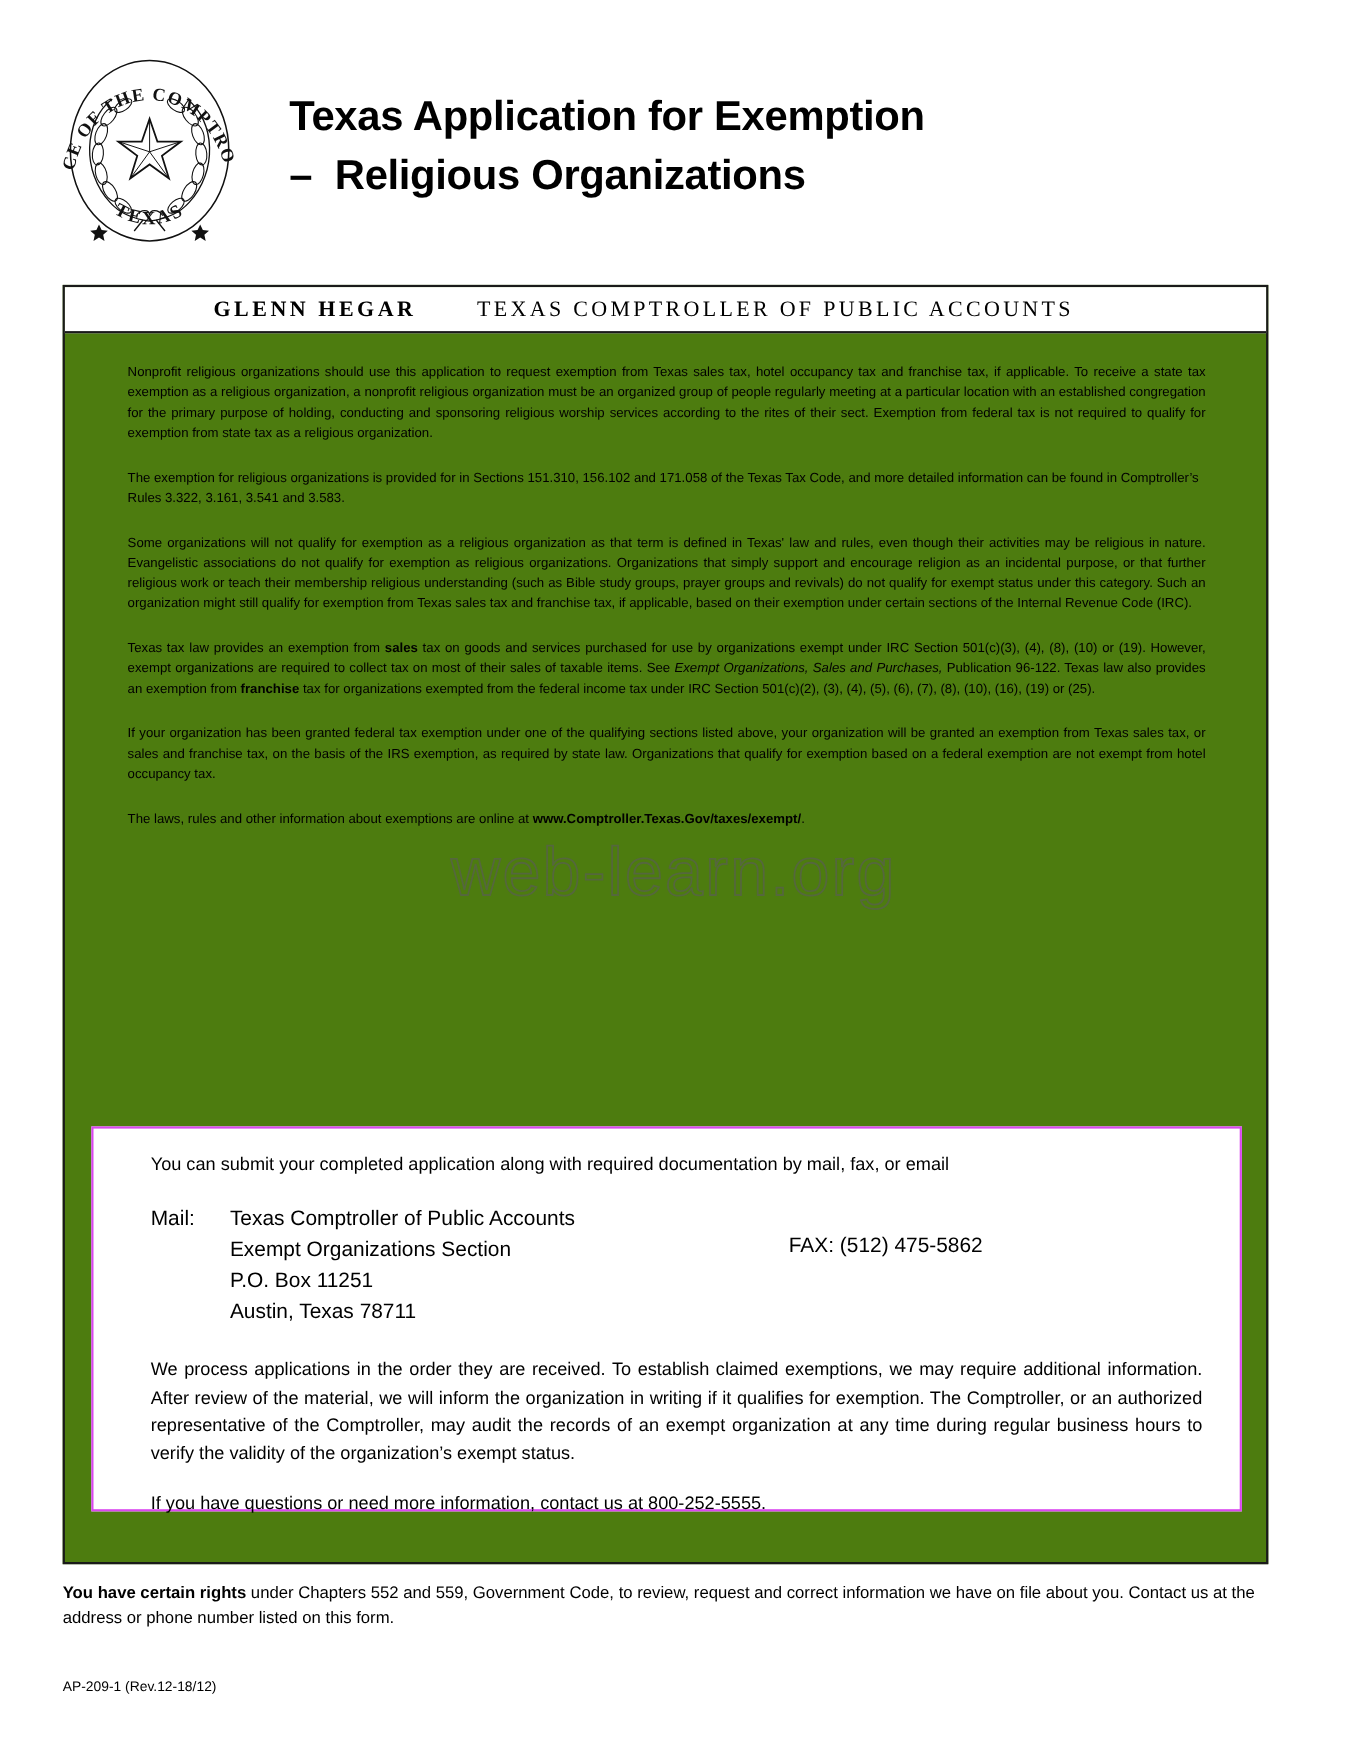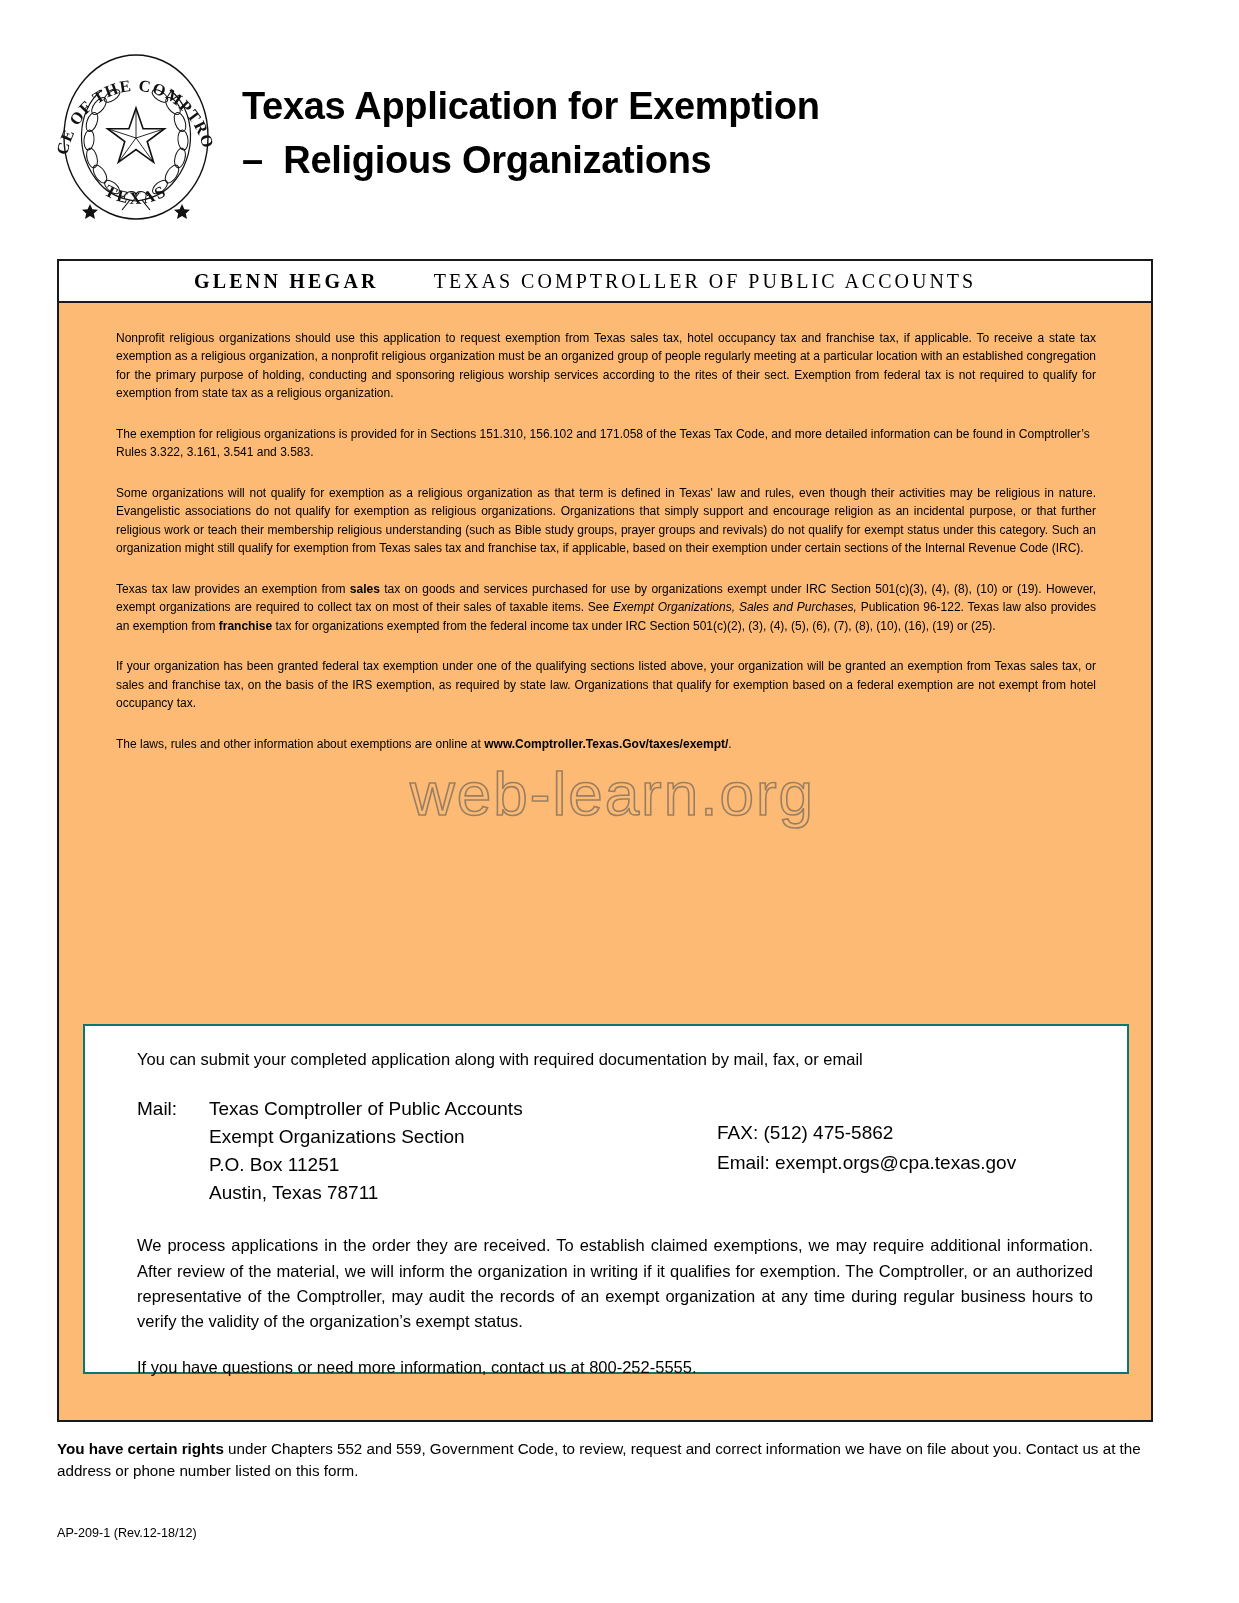--- a/index.html
+++ b/index.html
@@ -36,40 +36,40 @@
   }
   .seal {
     width: 172px;
     height: 178px;
     flex: 0 0 172px;
     position: relative;
   }
   .seal svg { display: block; }
 
   .form-title {
-    margin-left: 20px;
+    margin-left: 41px;
     padding-top: 32px;
     font-size: 38px;
     line-height: 1.42;
     font-weight: bold;
     letter-spacing: -0.3px;
     font-family: "Liberation Sans", sans-serif;
   }
   .form-title .line2 { white-space: pre; }
 
   
   .main-frame {
     position: absolute;
     left: 57px;
     top: 259px;
     width: 1096px;
     height: 1163px;
     border: 2px solid #1a1a1a;
     box-sizing: border-box;
-    background: #fdba74;
+    background: #4d7c0f;
   }
 
   .hegar-bar {
     height: 42px;
     background: #ffffff;
     border-bottom: 2px solid #1a1a1a;
     display: flex;
     align-items: center;
     box-sizing: border-box;
   }
@@ -100,21 +100,21 @@
   .body-copy p:last-child { margin-bottom: 0; }
   .nojust { text-align: left; }
 
   
   .contact-box {
     position: absolute;
     left: 24px;
     top: 763px;
     width: 1046px;
     height: 350px;
-    border: 2px solid #0f766e;
+    border: 2px solid #d946ef;
     box-sizing: border-box;
     background: #ffffff;
     padding: 24px 34px 0 52px;
   }
   .contact-intro {
     font-size: 16.5px;
     margin-bottom: 26px;
   }
   .mail-grid {
     display: flex;
@@ -274,21 +274,20 @@
       <div class="mail-grid">
         <div class="mail-label">Mail:</div>
         <div class="mail-addr">
           <div>Texas Comptroller of Public Accounts</div>
           <div>Exempt Organizations Section</div>
           <div>P.O. Box 11251</div>
           <div>Austin, Texas 78711</div>
         </div>
         <div class="mail-right">
           <div class="fax">FAX:  (512) 475-5862</div>
-          <div>Email: exempt.orgs@cpa.texas.gov</div>
         </div>
       </div>
 
       <div class="contact-para">We process applications in the order they are received. To establish claimed exemptions, we may require additional information. After review of the material, we will inform the organization in writing if it qualifies for exemption. The Comptroller, or an authorized representative of the Comptroller, may audit the records of an exempt organization at any time during regular business hours to verify the validity of the organization’s exempt status.</div>
       <div class="contact-last">If you have questions or need more information, contact us at 800-252-5555.</div>
     </div>
 
   </div>
 
   <div class="watermark">

